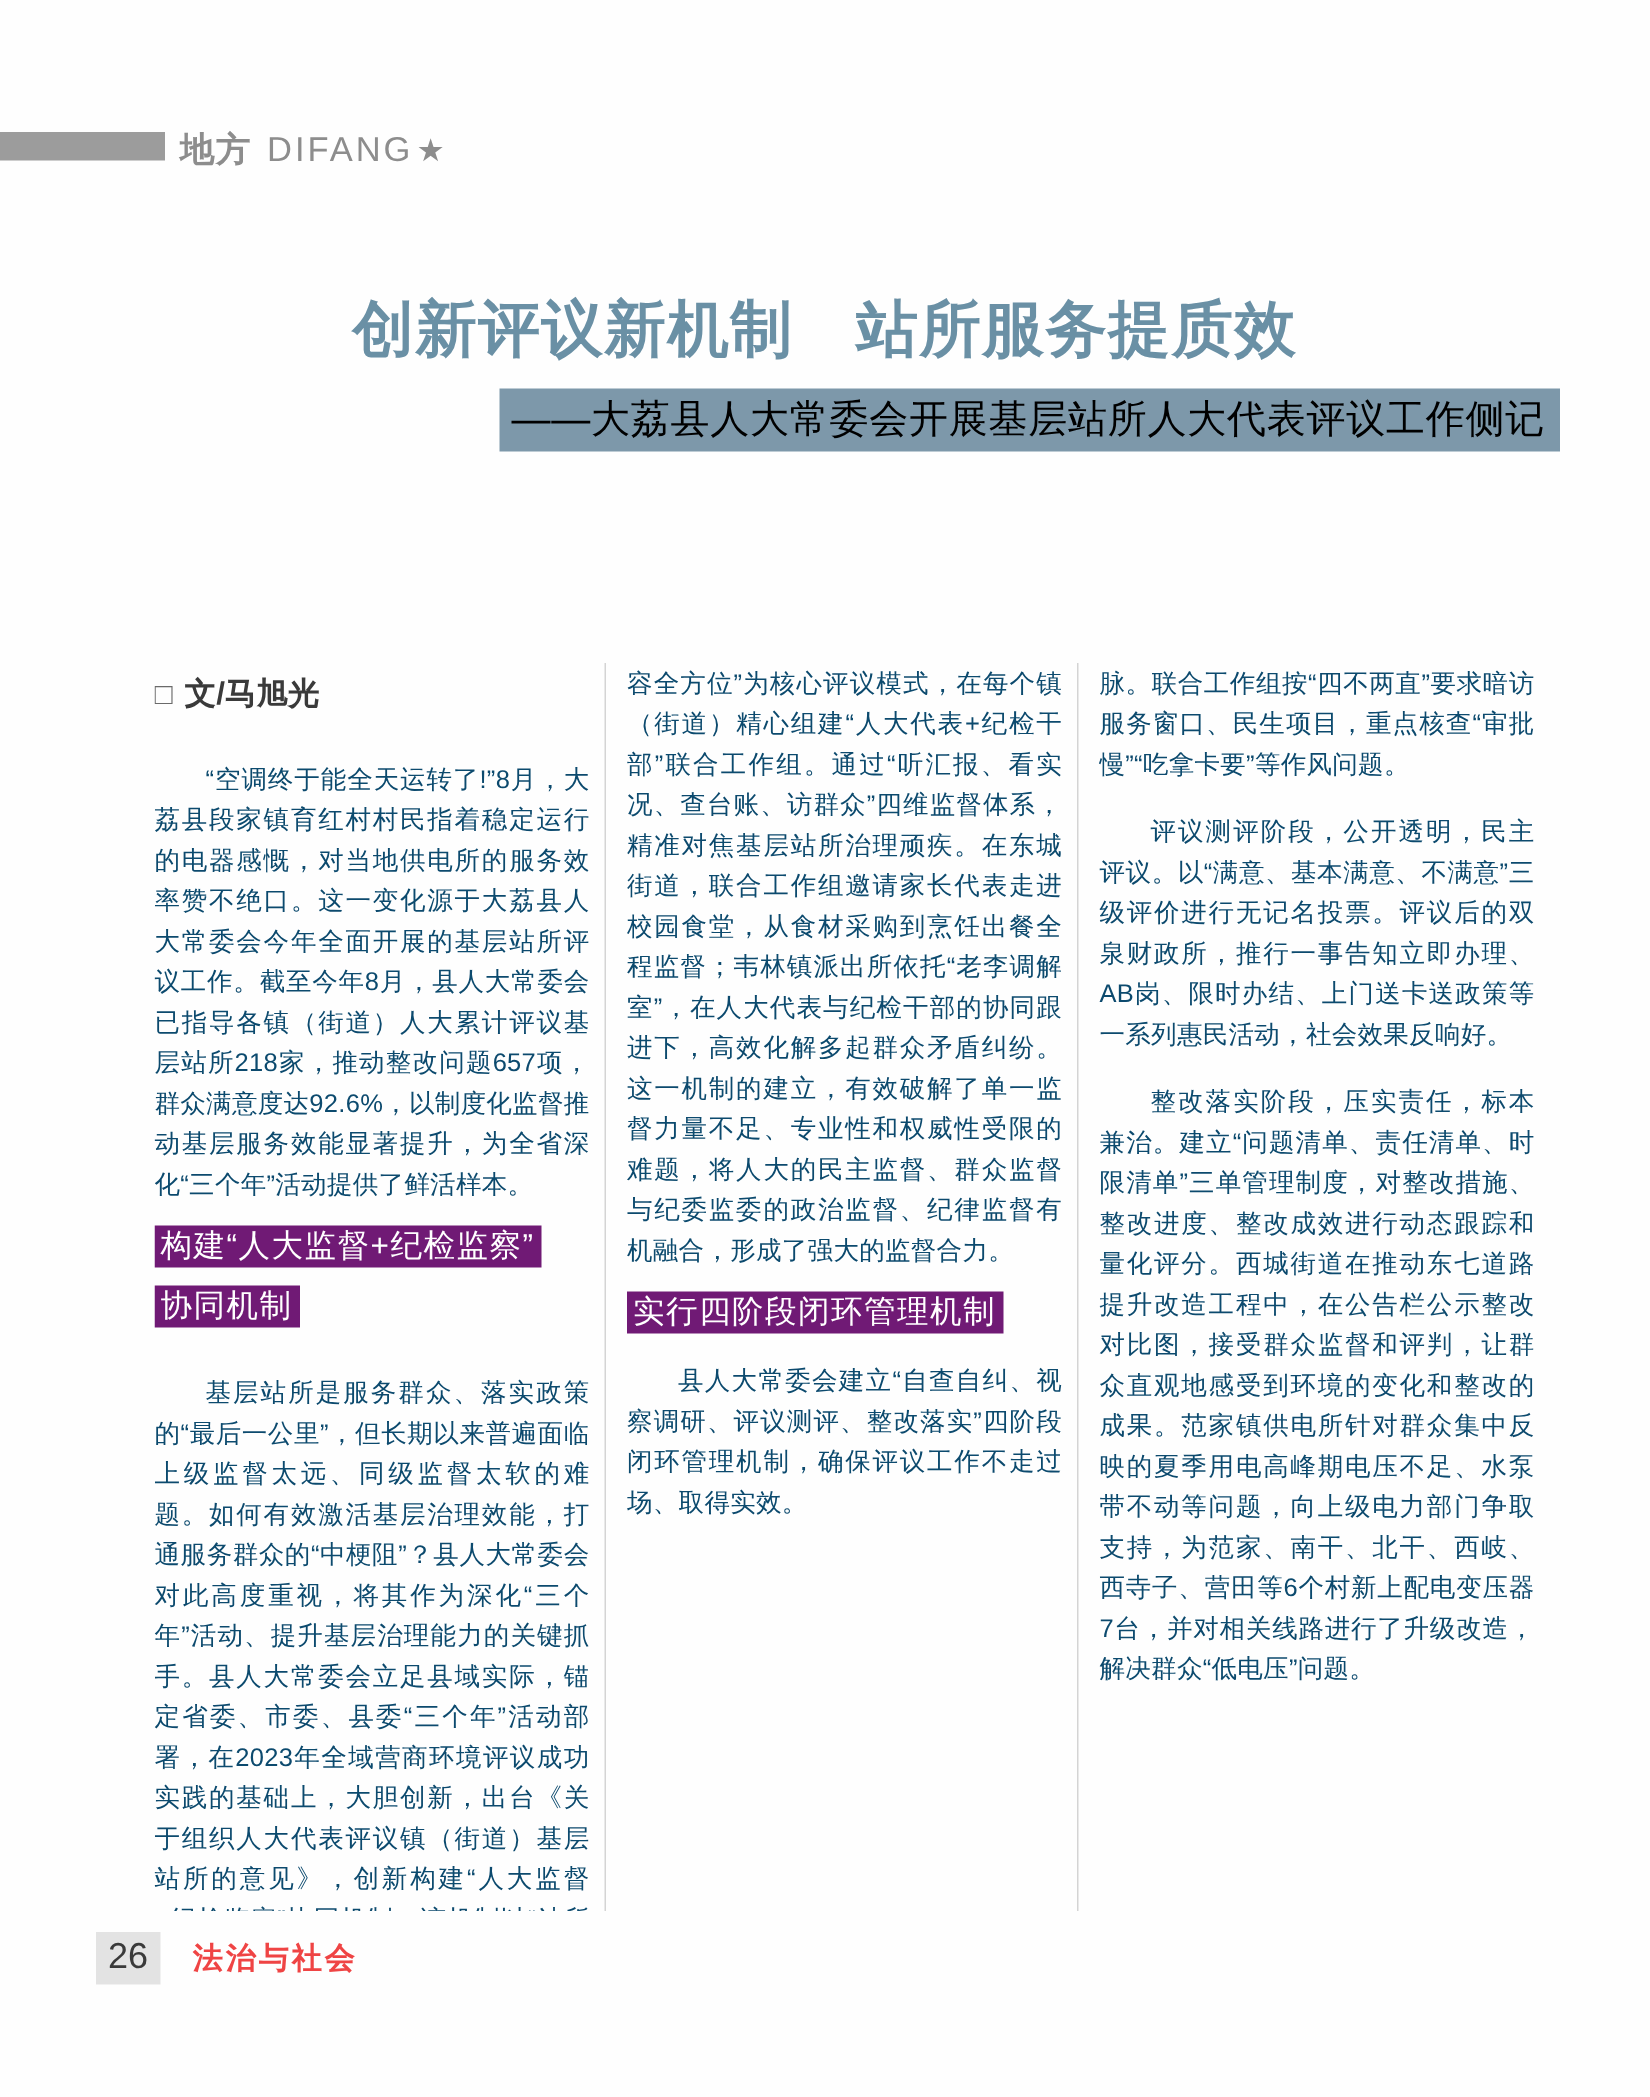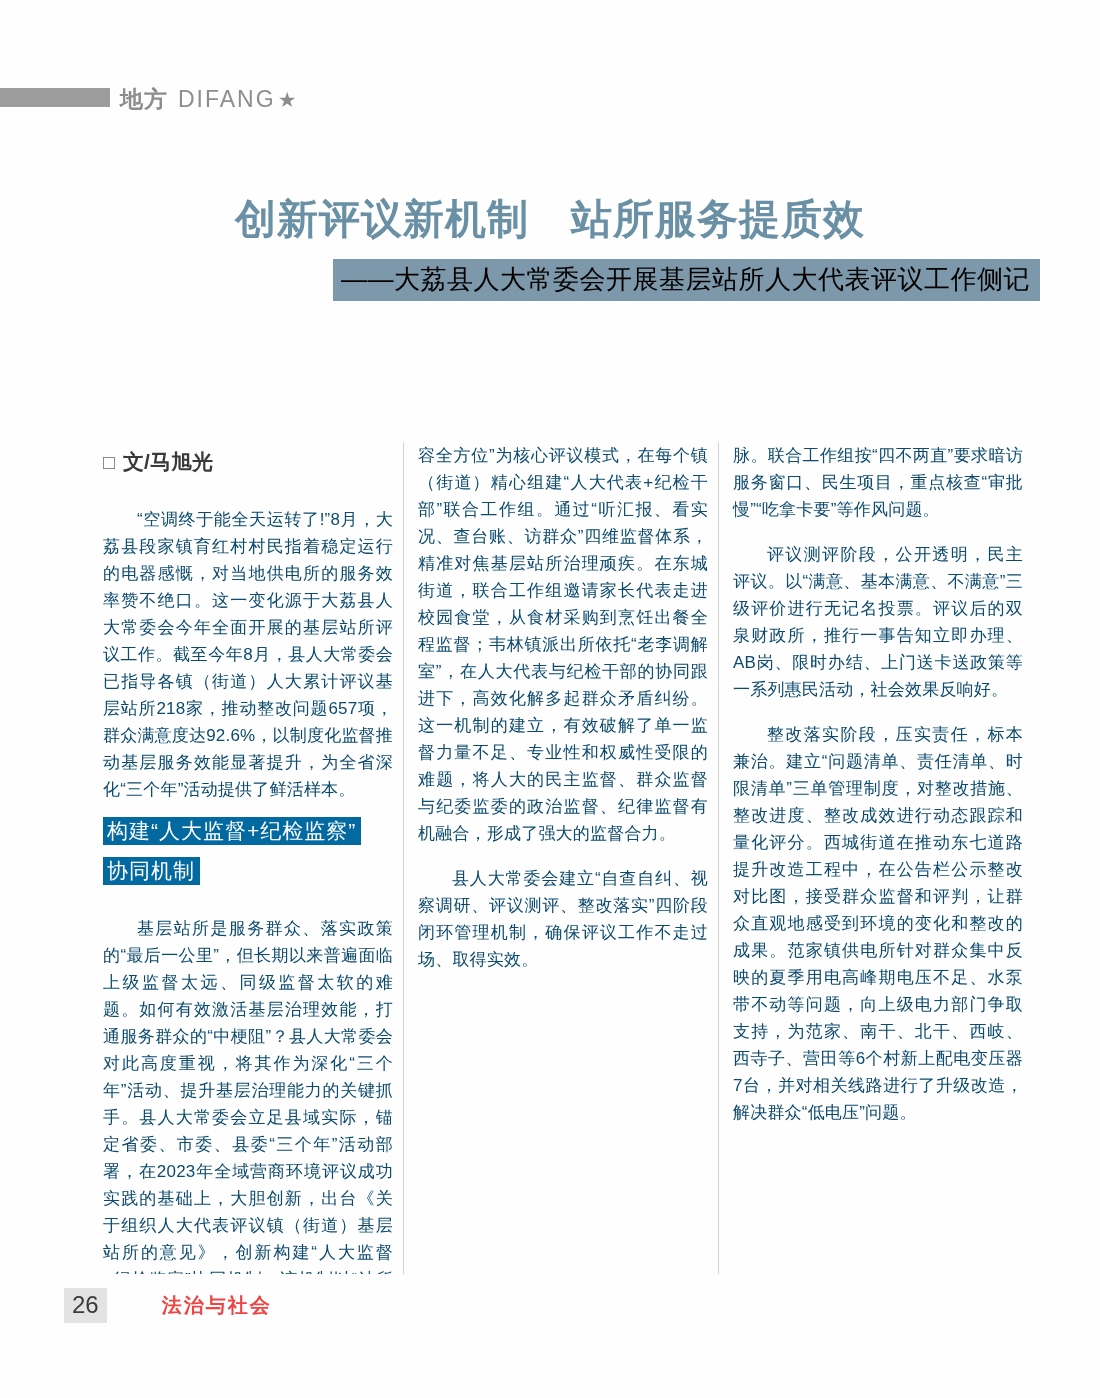--- a/index.html
+++ b/index.html
@@ -31,26 +31,26 @@
   .col + .col { border-left:1px solid #d4d4d4; margin-left:10px; padding-left:14px; }
   .byline { font-size:21px; font-weight:bold; color:#3a3a3a; margin:6px 0 30px 0; }
   .byline-box { font-weight:normal; color:#6a6a6a; margin-right:8px; font-size:20px; }
   .col p {
     margin:0; font-size:17px; line-height:27px; color:#0c4a6e;
     text-align:justify; letter-spacing:0.2px;
   }
   .col p.indent { text-indent:2em;margin-top:18px; }
   .sec-heading { margin:14px 0 12px 0; line-height:1; }
   .sec-heading .hl {
-    display:inline-block; background:#0369a1; color:#ffffff;
+    display:inline-block; background:#701a75; color:#ffffff;
     font-size:21px; padding:3px 5px 4px 4px; letter-spacing:1px;
   }
   .sec-heading.two-line .hl { margin-bottom:12px; }
   
-  .page-footer { position:absolute; left:64px; top:1288px; display:flex; align-items:center;gap:33px; }
+  .page-footer { position:absolute; left:64px; top:1288px; display:flex; align-items:center; }
   .page-num {
     display:inline-block; background:#e3e3e3; color:#3a3a3a;
     font-size:24px; padding:3px 8px 4px 8px;
   }
   .magazine { margin-left:22px; font-size:20px; font-weight:bold; color:#ef4444; letter-spacing:2px; }
 </style>
 </head>
 <body>
 
 <div class="page">
@@ -78,20 +78,23 @@
       <p class="indent">“空调终于能全天运转了!”8月，大荔县段家镇育红村村民指着稳定运行的电器感慨，对当地供电所的服务效率赞不绝口。这一变化源于大荔县人大常委会今年全面开展的基层站所评议工作。截至今年8月，县人大常委会已指导各镇（街道）人大累计评议基层站所218家，推动整改问题657项，群众满意度达92.6%，以制度化监督推动基层服务效能显著提升，为全省深化“三个年”活动提供了鲜活样本。</p>
       <div class="sec-heading two-line">
         <span class="hl">构建“人大监督+纪检监察”</span><br>
         <span class="hl">协同机制</span>
       </div>
       <p class="indent">基层站所是服务群众、落实政策的“最后一公里”，但长期以来普遍面临上级监督太远、同级监督太软的难题。如何有效激活基层治理效能，打通服务群众的“中梗阻”？县人大常委会对此高度重视，将其作为深化“三个年”活动、提升基层治理能力的关键抓手。县人大常委会立足县域实际，锚定省委、市委、县委“三个年”活动部署，在2023年全域营商环境评议成功实践的基础上，大胆创新，出台《关于组织人大代表评议镇（街道）基层站所的意见》，创新构建“人大监督+纪检监察”协同机制。该机制以“站所全覆盖、代表全参与、内</p>
     </div>
 
     <div class="col">
       <p>容全方位”为核心评议模式，在每个镇（街道）精心组建“人大代表+纪检干部”联合工作组。通过“听汇报、看实况、查台账、访群众”四维监督体系，精准对焦基层站所治理顽疾。在东城街道，联合工作组邀请家长代表走进校园食堂，从食材采购到烹饪出餐全程监督；韦林镇派出所依托“老李调解室”，在人大代表与纪检干部的协同跟进下，高效化解多起群众矛盾纠纷。这一机制的建立，有效破解了单一监督力量不足、专业性和权威性受限的难题，将人大的民主监督、群众监督与纪委监委的政治监督、纪律监督有机融合，形成了强大的监督合力。</p>
+      <div class="sec-heading">
+        <span class="hl">实行四阶段闭环管理机制</span>
+      </div>
       <p class="indent">县人大常委会建立“自查自纠、视察调研、评议测评、整改落实”四阶段闭环管理机制，确保评议工作不走过场、取得实效。</p>
 
     </div>
 
     <div class="col">
       <p>脉。联合工作组按“四不两直”要求暗访服务窗口、民生项目，重点核查“审批慢”“吃拿卡要”等作风问题。</p>
       <p class="indent">评议测评阶段，公开透明，民主评议。以“满意、基本满意、不满意”三级评价进行无记名投票。评议后的双泉财政所，推行一事告知立即办理、AB岗、限时办结、上门送卡送政策等一系列惠民活动，社会效果反响好。</p>
       <p class="indent">整改落实阶段，压实责任，标本兼治。建立“问题清单、责任清单、时限清单”三单管理制度，对整改措施、整改进度、整改成效进行动态跟踪和量化评分。西城街道在推动东七道路提升改造工程中，在公告栏公示整改对比图，接受群众监督和评判，让群众直观地感受到环境的变化和整改的成果。范家镇供电所针对群众集中反映的夏季用电高峰期电压不足、水泵带不动等问题，向上级电力部门争取支持，为范家、南干、北干、西岐、西寺子、营田等6个村新上配电变压器7台，并对相关线路进行了升级改造，解决群众“低电压”问题。</p>
 
     </div>

